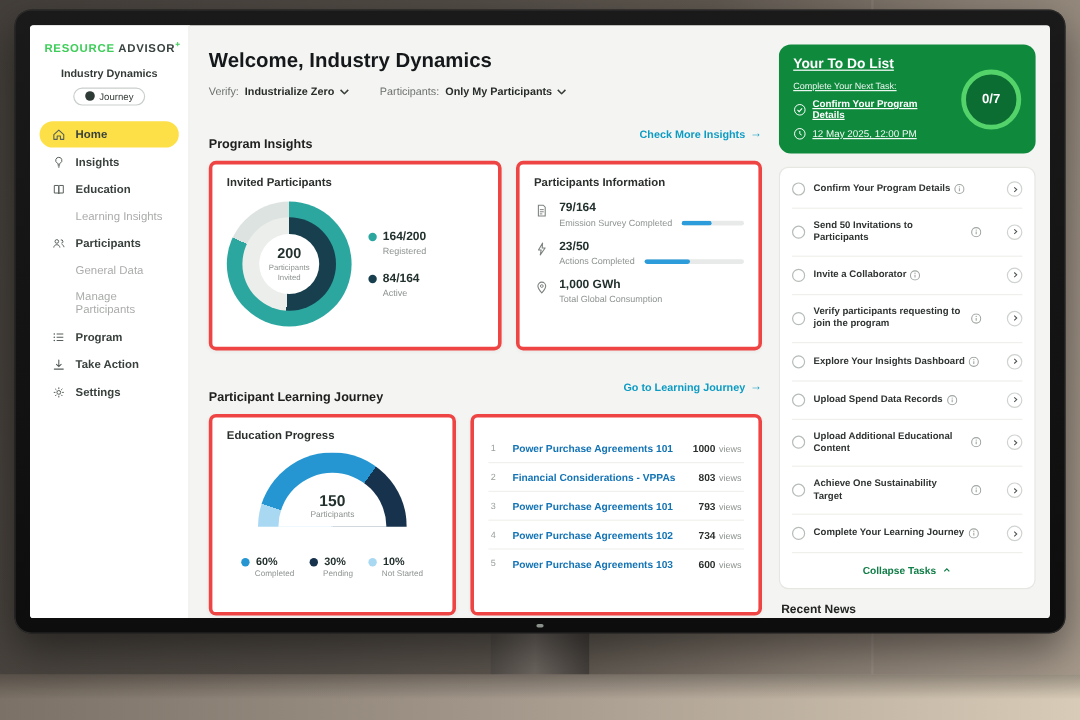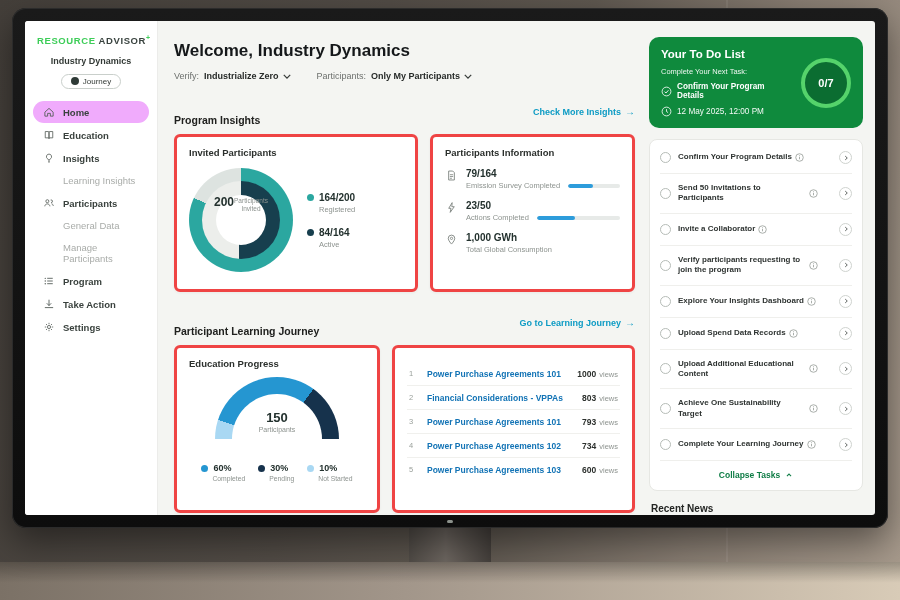--- a/index.html
+++ b/index.html
@@ -31,21 +31,21 @@
   .logo .lk { color:#39433f; }
   .logo sup { color:#3dcd58; font-size:7px; }
   .org { margin-top:10px; text-align:center; font-size:9px; font-weight:700; color:#333a36; }
   .badge-wrap { text-align:center; margin-top:5px; }
   .badge { display:inline-flex; align-items:center; gap:4px; border:1px solid #c9cfcb; border-radius:10px;
     padding:2px 9px; font-size:8px; color:#333a36; cursor:pointer; background:#fff; }
   .badge-dot { width:8px; height:8px; border-radius:50%; background:#2e3a36; }
   .nav { margin-top:12px; }
   .nav-item { display:flex; align-items:center; gap:8px; padding:5px 10px; margin:1px 8px;
     font-size:9.5px; font-weight:600; color:#39413d; cursor:pointer; border-radius:13px; }
-  .nav-item.active { background:#f0abfc; }
+  .nav-item.active { background:#fde047; }
   .nav-item.sub { padding-left:30px; font-weight:400; color:#a9aca9; }
   .nav-icon { width:12px; height:12px; color:#565e59; flex:none; display:inline-flex; }
   .nav-icon svg { width:12px; height:12px; }
 
   
   .main { flex:1; padding:0 14px 0 16px; overflow:hidden; }
   h1.welcome { font-size:17px; font-weight:700; color:#15181a; margin:20px 0 10px; }
   .filters { display:flex; align-items:center; gap:26px; }
   .filter { display:flex; align-items:center; gap:5px; font-size:9px; color:#6d716e; }
   .filter-value { display:flex; align-items:center; gap:4px; font-weight:700; color:#272b29; cursor:pointer; }
@@ -58,21 +58,21 @@
   .cards { display:flex; gap:12px; }
   .card { background:#fff; border:3px solid #ef4444; border-radius:6px; box-shadow:0 1px 3px rgba(35,40,35,.05); padding:10px 12px; }
   .card-title { font-size:9.5px; font-weight:700; color:#2c302d; }
 
   .card-invited { width:244px; height:158px; }
   .invited-body { display:flex; align-items:center; gap:14px; margin-top:10px; }
   .donut { width:104px; height:104px; position:relative; flex:none; }
   .donut-outer { position:absolute; inset:0; border-radius:50%; }
   .donut-inner { position:absolute; inset:13px; border-radius:50%; }
   .donut-hole { position:absolute; inset:27px; border-radius:50%; background:#fff;
-    display:flex; flex-direction:row; align-items:flex-start; justify-content:center; text-align:center; }
+    display:flex; flex-direction:column; align-items:center; justify-content:center; text-align:center; }
   .donut-val { font-size:12px; font-weight:700; color:#23312e; }
   .donut-lab { font-size:6.5px; color:#8d938f; margin-top:2px; line-height:1.25; width:42px; }
   .leg { display:flex; flex-direction:column; gap:13px; }
   .leg-line { display:flex; align-items:center; gap:5px; }
   .leg-dot { width:7px; height:7px; border-radius:50%; flex:none; }
   .dot-teal { background:#2ba7a0; } .dot-slate { background:#173f4e; }
   .dot-blue { background:#2596d1; } .dot-navy { background:#16324c; } .dot-lblue { background:#a9d8f3; }
   .leg-val { font-size:10px; font-weight:700; color:#23312e; }
   .leg-lab { font-size:7.5px; color:#8d938f; margin:2px 0 0 12px; }
 
@@ -104,21 +104,21 @@
   .lesson-row { display:flex; align-items:center; gap:8px; padding:6.5px 2px; border-bottom:1px solid #f0f0ed; cursor:pointer; }
   .lesson-row:last-child { border-bottom:none; }
   .lesson-rank { font-size:7.5px; color:#9aa09b; width:10px; flex:none; }
   .lesson-title { flex:1; font-size:8.5px; font-weight:600; color:#1273b5; }
   .lesson-views { display:flex; align-items:baseline; gap:3px; }
   .lesson-views-val { font-size:8.5px; font-weight:700; color:#2b2f2c; }
   .lesson-views-suf { font-size:7.5px; color:#8d938f; }
 
   
   .right { width:226px; flex:none; padding:16px 12px 0 0; overflow:hidden; }
-  .todo-card { position:relative; background:#0f8a3d; border-radius:10px; padding:11px 12px; color:#fff; }
+  .todo-card { position:relative; background:#0f8a3d; border-radius:10px; padding:11px 12px; color:#fff;text-decoration:underline; }
   .todo-title { font-size:11.5px; font-weight:700; }
   .todo-sub { font-size:7.5px; margin-top:7px; opacity:.92; }
   .todo-line { display:flex; align-items:center; gap:5px; margin-top:6px; padding-right:62px; }
   .todo-line-icon { width:11px; height:11px; flex:none; display:inline-flex; }
   .todo-line-icon svg { width:11px; height:11px; }
   .todo-line-text { font-size:8.2px; font-weight:600; }
   .todo-line-text.dim { font-weight:400; opacity:.95; }
   .todo-ring { position:absolute; right:12px; top:50%; transform:translateY(-50%);
     width:50px; height:50px; border-radius:50%; border:4px solid #55d36b; background:#0b6d31;
     display:flex; align-items:center; justify-content:center; font-size:11px; font-weight:700; }
@@ -166,33 +166,33 @@
             <span class="nav-icon">
                 <svg viewBox="0 0 16 16">
                   <path d="M2.5 8.2 8 3.2l5.5 5v5.3H9.8V9.8H6.2v3.7H2.5z" fill="none" stroke="currentColor" stroke-width="1.2" stroke-linejoin="round"></path>
                 </svg>
               </span>
             <span>Home</span>
           </div>
           <div class="nav-item">
             <span class="nav-icon">
                 <svg viewBox="0 0 16 16">
-                  <path d="M3 3.4h4.2c.5 0 .8.3.8.8v8.4c0-.5-.3-.8-.8-.8H3zM13 3.4H8.8c-.5 0-.8.3-.8.8v8.4c0-.5.3-.8.8-.8H13z" fill="none" stroke="currentColor" stroke-width="1.1" stroke-linejoin="round"></path>
-                </svg>
-              </span>
-            <span>Education</span>
+                  <path d="M8 2.8a3.4 3.4 0 0 1 1.8 6.3c-.4.3-.6.6-.6 1v.4H6.8v-.4c0-.4-.2-.7-.6-1A3.4 3.4 0 0 1 8 2.8z" fill="none" stroke="currentColor" stroke-width="1.1"></path>
+                  <path d="M6.8 12.2h2.4M7.2 13.6h1.6" stroke="currentColor" stroke-width="1.1"></path>
+                </svg>
+              </span>
+            <span>Insights</span>
           </div>
           <div class="nav-item">
             <span class="nav-icon">
                 <svg viewBox="0 0 16 16">
-                  <path d="M8 2.8a3.4 3.4 0 0 1 1.8 6.3c-.4.3-.6.6-.6 1v.4H6.8v-.4c0-.4-.2-.7-.6-1A3.4 3.4 0 0 1 8 2.8z" fill="none" stroke="currentColor" stroke-width="1.1"></path>
-                  <path d="M6.8 12.2h2.4M7.2 13.6h1.6" stroke="currentColor" stroke-width="1.1"></path>
-                </svg>
-              </span>
-            <span>Insights</span>
+                  <path d="M3 3.4h4.2c.5 0 .8.3.8.8v8.4c0-.5-.3-.8-.8-.8H3zM13 3.4H8.8c-.5 0-.8.3-.8.8v8.4c0-.5.3-.8.8-.8H13z" fill="none" stroke="currentColor" stroke-width="1.1" stroke-linejoin="round"></path>
+                </svg>
+              </span>
+            <span>Education</span>
           </div>
           <div class="nav-item sub">
             <span>Learning Insights</span>
           </div>
           <div class="nav-item">
             <span class="nav-icon">
                 <svg viewBox="0 0 16 16">
                   <circle cx="5.8" cy="5.6" r="2" fill="none" stroke="currentColor" stroke-width="1.1"></circle>
                   <path d="M2.4 12.4c.2-2 1.6-3.2 3.4-3.2s3.2 1.2 3.4 3.2" fill="none" stroke="currentColor" stroke-width="1.1"></path>
                   <path d="M10.2 4a1.8 1.8 0 1 1 .6 3.5M11.3 9c1.5.3 2.3 1.4 2.4 3" fill="none" stroke="currentColor" stroke-width="1.1"></path>

